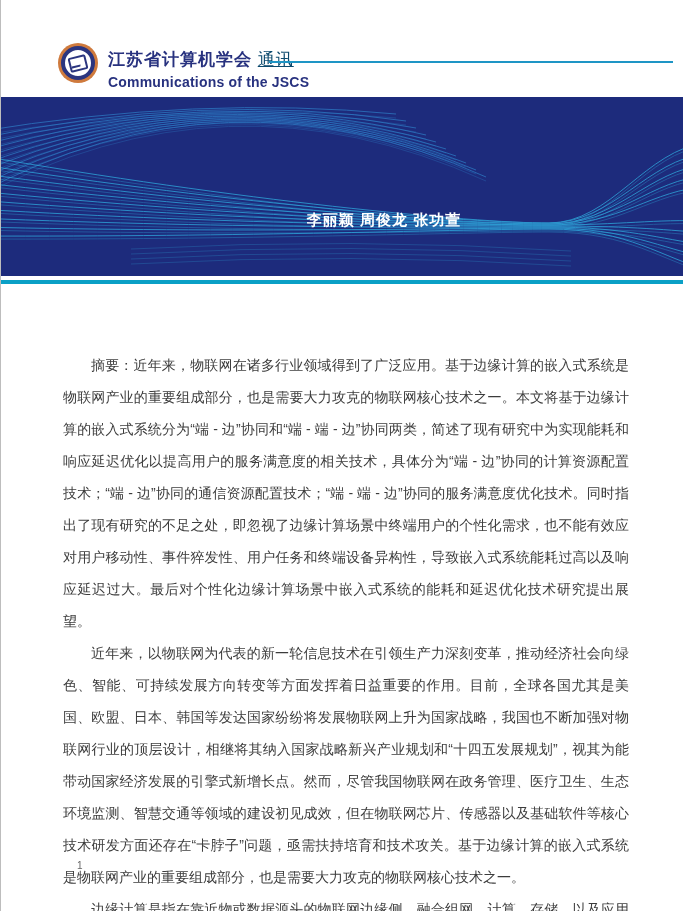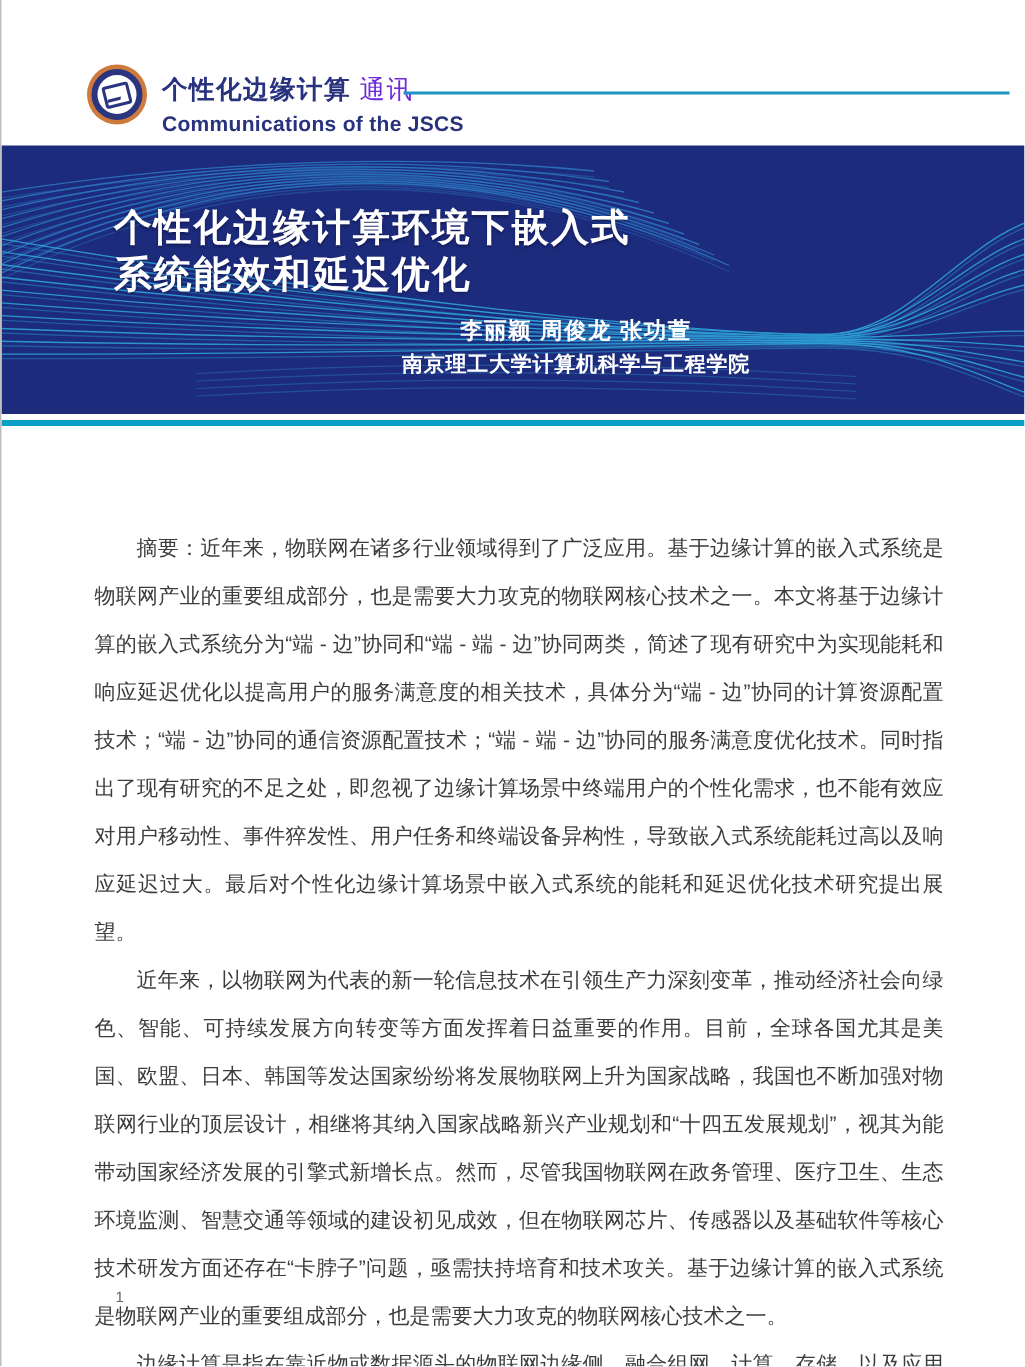--- a/index.html
+++ b/index.html
@@ -13,21 +13,21 @@
     position:absolute;left:60px;top:46px;width:34px;height:34px;border-radius:50%;
     background:#ffffff;border:4px solid #2b357f;box-shadow:0 0 0 3px #cf7a3d;
     display:flex;align-items:center;justify-content:center;box-sizing:border-box;
   }
   .logo-glyph{width:14px;height:11px;border:2px solid #2b357f;border-radius:2px;
     transform:rotate(-14deg);position:relative;background:#fff;}
   .logo-glyph::after{content:"";position:absolute;left:1px;top:1px;width:9px;height:6px;
     border-bottom:2px solid #2b357f;transform:skewX(-20deg);}
   .masthead-text{position:absolute;left:107px;top:48px;}
   .org-line{font-size:17px;font-weight:bold;color:#28327f;letter-spacing:1px;white-space:nowrap;}
-  .org-suffix{font-weight:normal;color:#6d28d9;}
+  .org-suffix{font-weight:normal;color:#0c4a6e;text-decoration:underline;}
   .org-sub{font-size:14px;font-weight:bold;color:#28327f;margin-top:3px;letter-spacing:.2px;}
   .masthead-rule{position:absolute;left:268px;top:61px;width:404px;height:2px;background:#1e95c5;}
   
   .banner{position:absolute;left:0;top:97px;width:683px;height:179px;background:#1d2b7c;}
   .banner svg{position:absolute;left:0;top:0;}
   .banner-title{
     position:absolute;left:75px;top:40px;z-index:2;color:#ffffff;font-weight:bold;
     font-size:25px;line-height:31px;letter-spacing:1.5px;text-shadow:0 1px 2px rgba(0,0,30,.4);
   }
   .banner-byline{
@@ -50,21 +50,21 @@
 </style>
 </head>
 <body>
 
 <div class="page">
 
   <div class="masthead-logo">
     <div class="logo-glyph"></div>
   </div>
   <div class="masthead-text">
-    <div class="org-line"><span>个性化边缘计算</span> <span class="org-suffix">通讯</span></div>
+    <div class="org-line"><span>江苏省计算机学会</span> <span class="org-suffix">通讯</span></div>
     <div class="org-sub">Communications of the JSCS</div>
   </div>
   <div class="masthead-rule"></div>
 
   <div class="banner">
     <svg width="683" height="179" viewBox="0 0 683 179">
       <g id="dome" fill="none" stroke="#2e7ec6" stroke-width="0.9" opacity="0.8">
         <path d="M -25 98 Q 225 -38 485 80"></path>
         <path d="M -25 91 Q 222 -34 475 73"></path>
         <path d="M -25 84 Q 219 -30 465 66"></path>
@@ -90,27 +90,22 @@
         <path d="M -25 139 C 240 140 470 132 548 132 C 628 132 663 162 705 172"></path>
       </g>
       <use href="#band" y="3" opacity="0.45"></use>
       <g fill="none" stroke="#2fa9dc" stroke-width="0.8" opacity="0.3">
         <path d="M 130 152 Q 350 140 570 154"></path>
         <path d="M 130 157 Q 350 145 570 159"></path>
         <path d="M 130 162 Q 350 150 570 164"></path>
         <path d="M 130 167 Q 350 155 570 169"></path>
       </g>
     </svg>
-    <div class="banner-title">
-      <div>个性化边缘计算环境下嵌入式</div>
-      <div>系统能效和延迟优化</div>
-    </div>
     <div class="banner-byline">
       <div class="authors">李丽颖 周俊龙 张功萱</div>
-      <div class="affiliation">南京理工大学计算机科学与工程学院</div>
     </div>
   </div>
   <div class="divider"></div>
 
   <div class="content">
     <p class="indent"><span>摘要：</span><span>近年来，物联网在诸多行业领域得到了广泛应用。基于边缘计算的嵌入式系统是物联网产业的重要组成部分，也是需要大力攻克的物联网核心技术之一。本文将基于边缘计算的嵌入式系统分为“端 - 边”协同和“端 - 端 - 边”协同两类，简述了现有研究中为实现能耗和响应延迟优化以提高用户的服务满意度的相关技术，具体分为“端 - 边”协同的计算资源配置技术；“端 - 边”协同的通信资源配置技术；“端 - 端 - 边”协同的服务满意度优化技术。同时指出了现有研究的不足之处，即忽视了边缘计算场景中终端用户的个性化需求，也不能有效应对用户移动性、事件猝发性、用户任务和终端设备异构性，导致嵌入式系统能耗过高以及响应延迟过大。最后对个性化边缘计算场景中嵌入式系统的能耗和延迟优化技术研究提出展望。</span></p>
     <p class="indent">近年来，以物联网为代表的新一轮信息技术在引领生产力深刻变革，推动经济社会向绿色、智能、可持续发展方向转变等方面发挥着日益重要的作用。目前，全球各国尤其是美国、欧盟、日本、韩国等发达国家纷纷将发展物联网上升为国家战略，我国也不断加强对物联网行业的顶层设计，相继将其纳入国家战略新兴产业规划和“十四五发展规划”，视其为能带动国家经济发展的引擎式新增长点。然而，尽管我国物联网在政务管理、医疗卫生、生态环境监测、智慧交通等领域的建设初见成效，但在物联网芯片、传感器以及基础软件等核心技术研发方面还存在“卡脖子”问题，亟需扶持培育和技术攻关。基于边缘计算的嵌入式系统是物联网产业的重要组成部分，也是需要大力攻克的物联网核心技术之一。</p>
     <p class="indent">边缘计算是指在靠近物或数据源头的物联网边缘侧，融合组网、计算、存储、以及应用等核心功能的分布式开放平台。本质上，边缘计算将原本位于云数据中心的部分服务和功能下沉到了网络的边缘，通过计算迁移的方式灵活地调整终端设备与边缘服务器负载，以实现物联网设备的海量连接和低响应延迟等需求。例如，通过使用阿</p>
   </div>
 

